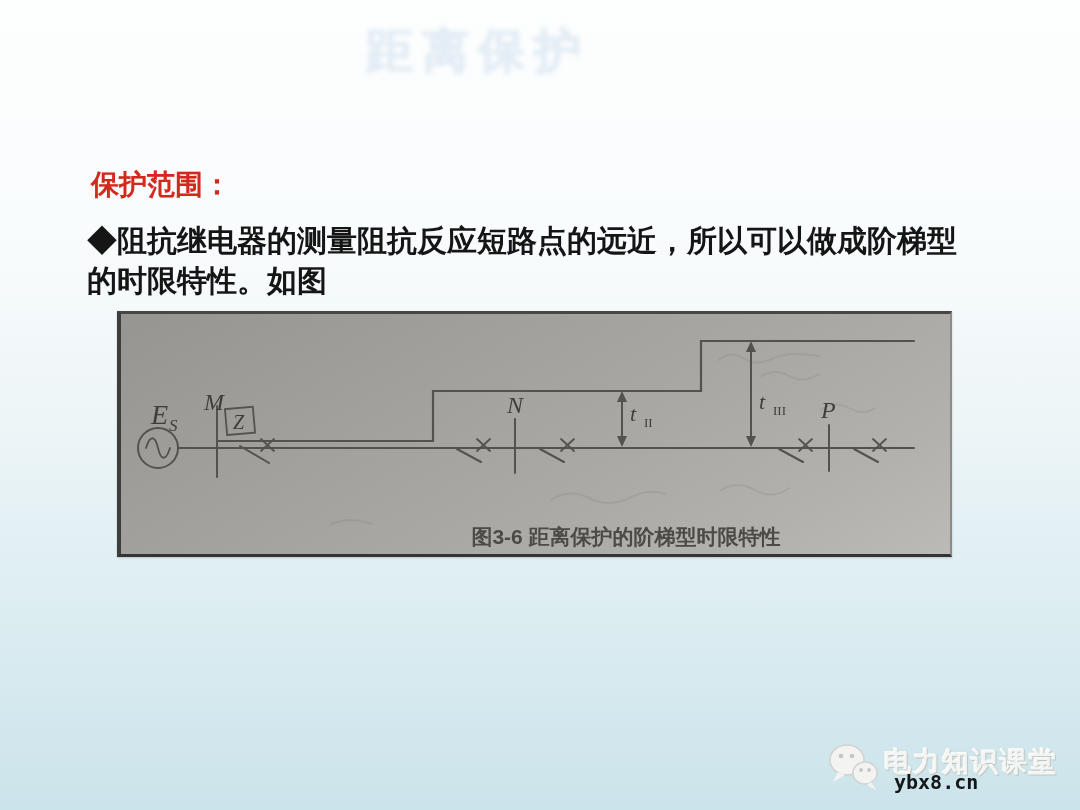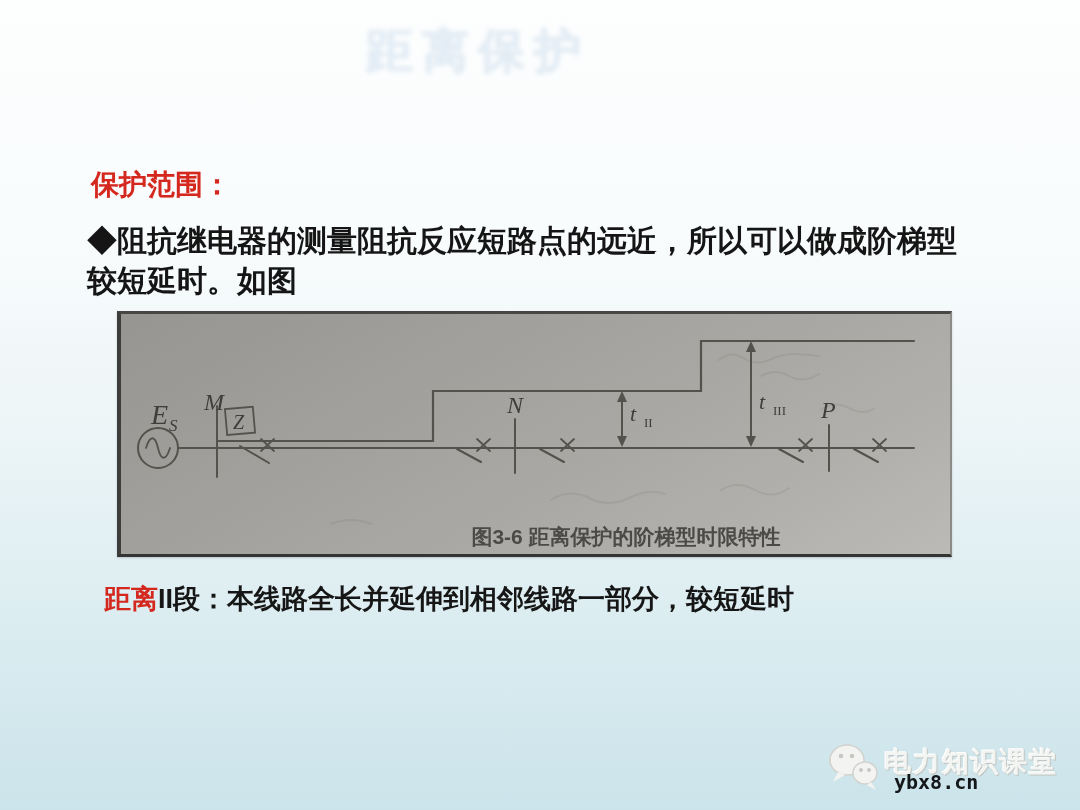--- a/index.html
+++ b/index.html
@@ -65,21 +65,21 @@
 <body>
 
 <div class="slide">
 
   <div class="ghost-title">距离保护</div>
 
   <div class="heading">保护范围：</div>
 
   <div class="para">
     <div>◆阻抗继电器的测量阻抗反应短路点的远近，所以可以做成阶梯型</div>
-    <div>较短延时。如图</div>
+    <div>的时限特性。如图</div>
   </div>
 
   <div class="photo">
     <svg width="829" height="240" viewBox="0 0 829 240">
       <g stroke="#54524d" stroke-width="2" fill="none" stroke-linecap="round">
 
         <g stroke="#6e6d68" stroke-opacity="0.16" stroke-width="2">
           <path d="M598 46 q12 -10 24 -2 t26 2 t24 -6 t26 2"></path>
           <path d="M640 62 q14 -8 28 0 t30 -2"></path>
           <path d="M700 96 q14 -10 28 -2 t26 0"></path>
@@ -143,21 +143,20 @@
         <text x="523" y="113" font-size="13" font-style="normal">II</text>
         <text x="638" y="95" font-size="22">t</text>
         <text x="652" y="101" font-size="13" font-style="normal">III</text>
       </g>
 
       <text x="505" y="230" font-size="21" font-weight="bold" fill="#4b4a46" text-anchor="middle" font-family="Liberation Sans, sans-serif">图3-6  距离保护的阶梯型时限特性</text>
     </svg>
   </div>
 
   <div class="list">
-    <div><span class="red">距离</span><span>II段：本线路全长并延伸到相邻线路一部分，较短延时</span></div>
   </div>
 
   <div class="footer">
     <span class="icon">
       <svg width="54" height="56" viewBox="0 0 54 56">
         <g fill="#f3f3f1" stroke="#d2d2ce" stroke-width="1.5">
           <ellipse cx="21" cy="20" rx="17" ry="15"></ellipse>
           <path d="M12 32 L7 42 L19 35 Z" stroke="none"></path>
           <ellipse cx="39" cy="33" rx="12" ry="11"></ellipse>
           <path d="M45 42 L50 50 L41 45 Z" stroke="none"></path>

